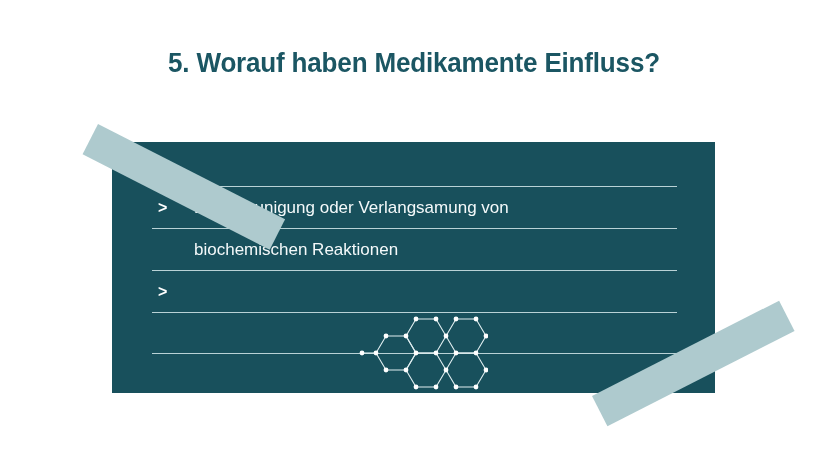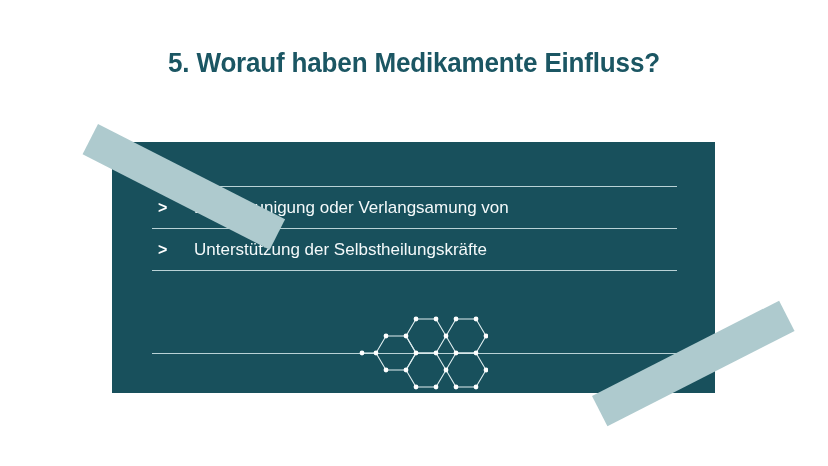--- a/index.html
+++ b/index.html
@@ -122,24 +122,27 @@
 
 <div id="content-card">
 
   <div id="bullet-list" style="left:40px; top:44px;">
 
     <div class="list-row">
       <span class="chev">&gt;</span>
       <span class="row-text">Beschleunigung oder Verlangsamung von</span>
     </div>
 
+    <div class="list-row">
+      <span class="chev"></span>
+      <span class="row-text">biochemischen Reaktionen</span>
+    </div>
 
     <div class="list-row">
       <span class="chev">&gt;</span>
-      <span class="row-text">Unterstützung der Selbstheilungskräfte</span>
     </div>
 
   </div>
 
   <div id="bottom-rule" style="left:40px; top:211px;"></div>
 
   <div id="molecule" style="left:236px; top:171px;">
     <svg width="140" height="80" viewBox="0 0 140 80" xmlns="http://www.w3.org/2000/svg">
       <g stroke="#dfeef0" stroke-width="1.1" fill="none">
 

